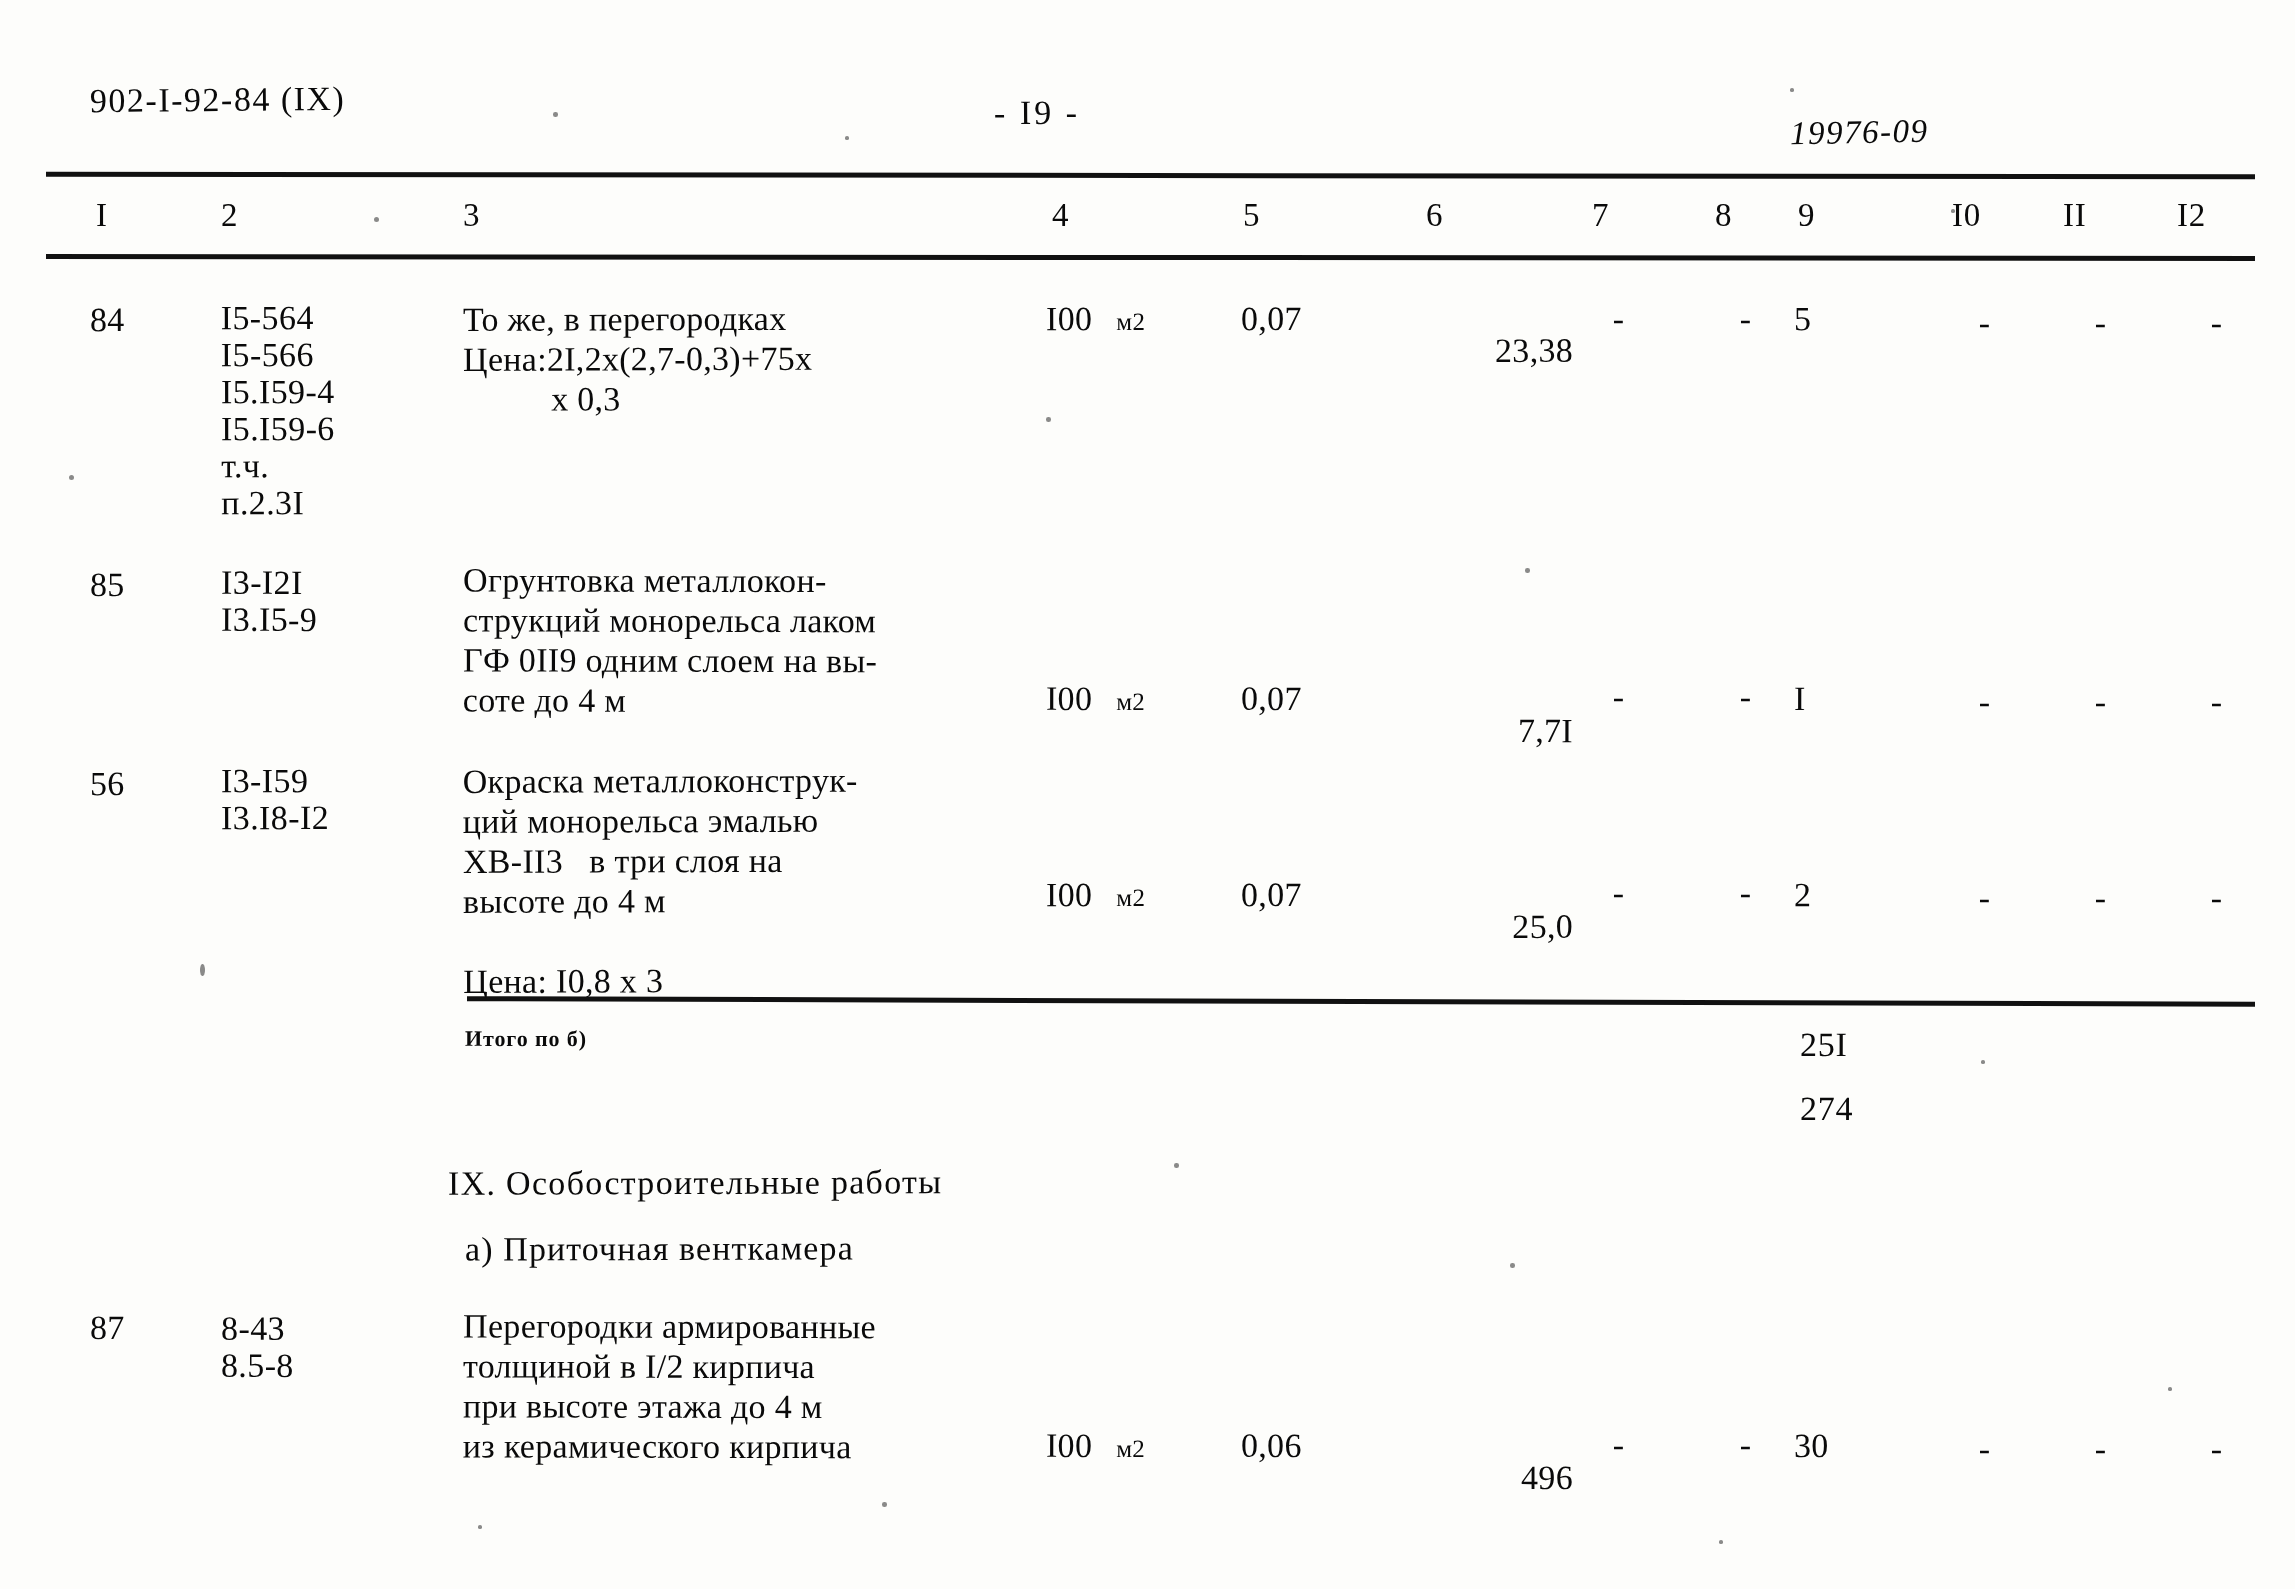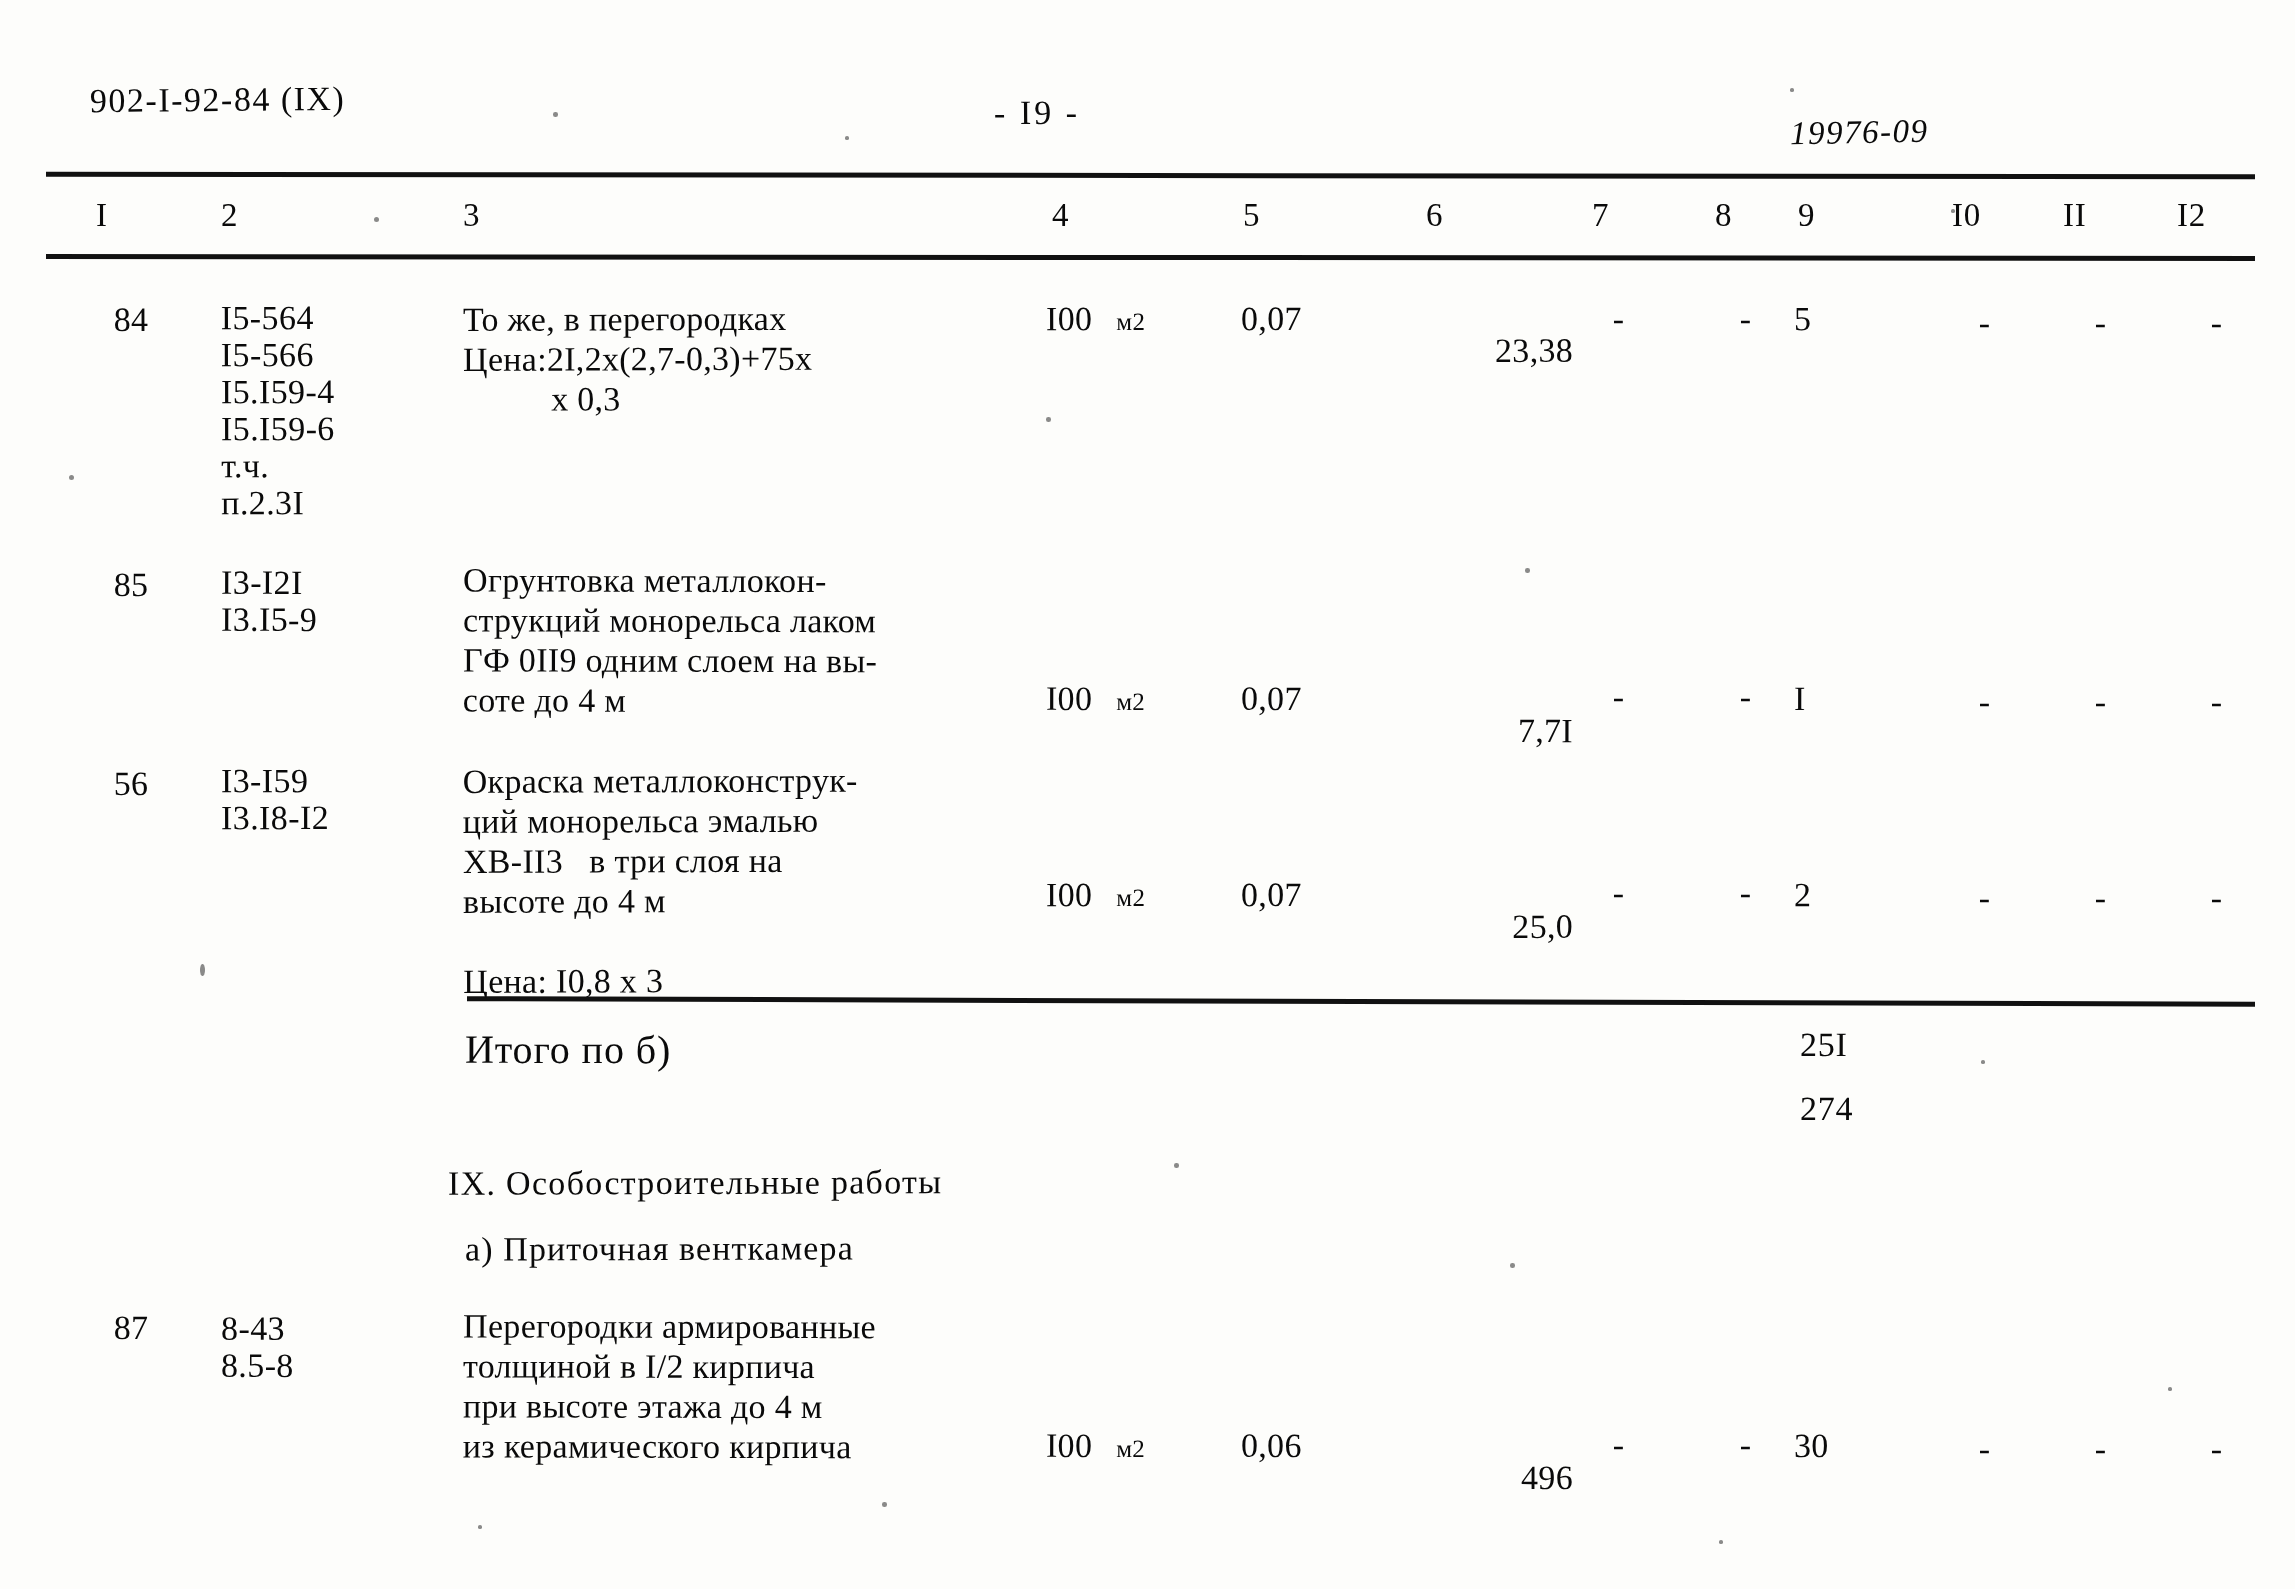--- a/index.html
+++ b/index.html
@@ -60,21 +60,21 @@
   
   .rule {
     position: absolute;
     background: #111;
   }
   .rule-top    { left: 46px;  top: 173px;  width: 2209px; height: 5.2px;  transform: rotate(0.06deg); }
   .rule-head   { left: 46px;  top: 255px;  width: 2209px; height: 4.5px;  transform: rotate(0.05deg); }
   .rule-sum    { left: 467px; top: 999px; width: 1788px; height: 4.5px;  transform: rotate(0.18deg); }
 
   
-  .col-num   { position: absolute; left: 90px;  width: 82px; text-align: center; }
+  .col-num   { position: absolute; left: 90px;  width: 82px; text-align: left; }
   .col-code  { position: absolute; left: 221px;  width: 224px; text-align: left; }
   .col-desc  { position: absolute; left: 463px;  width: 568px; text-align: left; }
   .col-4     { position: absolute; left: 1046px; width: 142px; text-align: left; }
   .col-5     { position: absolute; left: 1241px; width: 120px; text-align: left; }
   .col-6     { position: absolute; left: 1424px; width: 149px; text-align: right; margin-top: 32px; }
   .col-7     { position: absolute; left: 1585px; width: 67px;  text-align: center; }
   .col-8     { position: absolute; left: 1712px; width: 67px;  text-align: center; }
   .col-9     { position: absolute; left: 1794px; width: 97px; text-align: left; }
   .col-10    { position: absolute; left: 1951px; width: 67px;  text-align: center; }
   .col-11    { position: absolute; left: 2067px; width: 67px;  text-align: center; }
@@ -119,23 +119,24 @@
   }
   .dash {
     font-size: 34px;
     line-height: 39px;
   }
   .unitsub { font-size: 25px; vertical-align: baseline; margin-left: 24px; }
 
   .sum-label {
     position: absolute;
     left: 465px;
-    font-size: 40px;
+    font-size: 22px;
     letter-spacing: 0.9px;
     white-space: nowrap;
+    font-weight: bold;
   }
   .sum-val {
     position: absolute;
     left: 1800px;
     font-size: 34px;
     letter-spacing: 0.7px;
     white-space: nowrap;
   }
   .sect-head {
     position: absolute;

